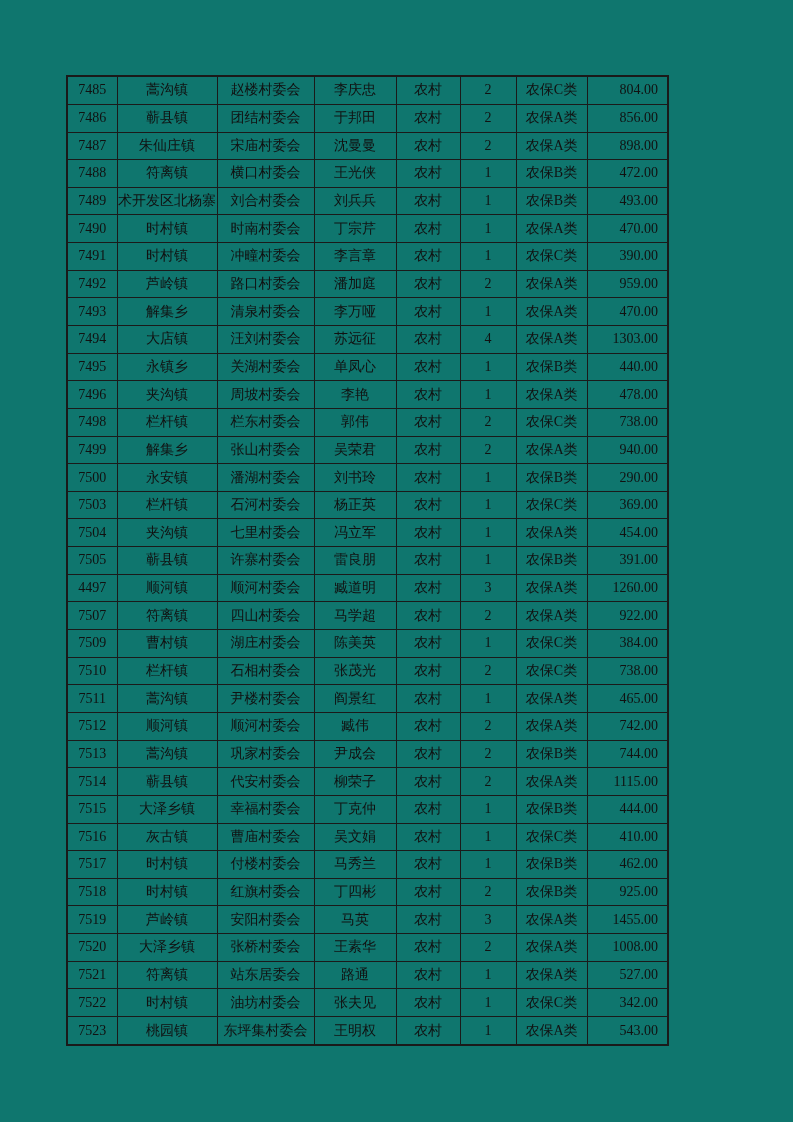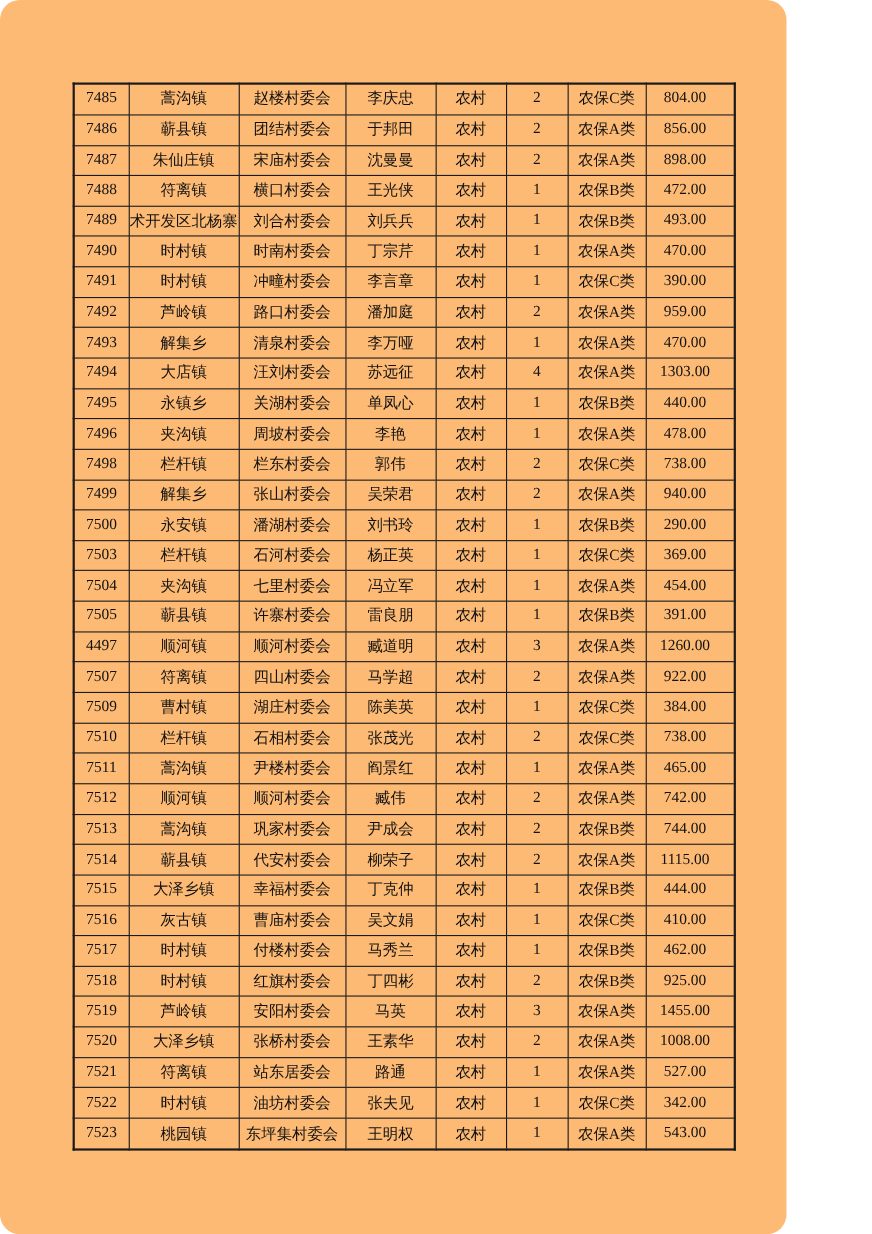--- a/index.html
+++ b/index.html
@@ -1,42 +1,42 @@
 <!DOCTYPE html>
 <html><head>
 <meta charset="utf-8">
 <style>
   html,body{margin:0;padding:0;background:#ffffff;}
   .page{
     position:relative;
-    width:715px;height:1122px;
-    background:#fdba74;
+    width:793px;height:1122px;
+    background:#0f766e;
     overflow:hidden;
     font-family:"Liberation Serif","DejaVu Serif",serif;
-    border-radius:18px;
   }
   table.roster{
     position:absolute;
     left:66px;top:75px;
     width:601px;height:971px;
     border-collapse:collapse;
     table-layout:fixed;
     border:2px solid #1a1a1a;
     font-size:14px;
     color:#111111;
   }
   table.roster td{
     border:1px solid #1a1a1a;
     text-align:center;
     vertical-align:middle;
     padding:0;
     overflow:hidden;
     white-space:nowrap;
   }
   table.roster td.amount{
+    text-align:right;
     padding-right:9px;
   }
   col.c0{width:50px}
   col.c1{width:100px}
   col.c2{width:97px}
   col.c3{width:82px}
   col.c4{width:64px}
   col.c5{width:56px}
   col.c6{width:71px}
   col.c7{width:81px}

